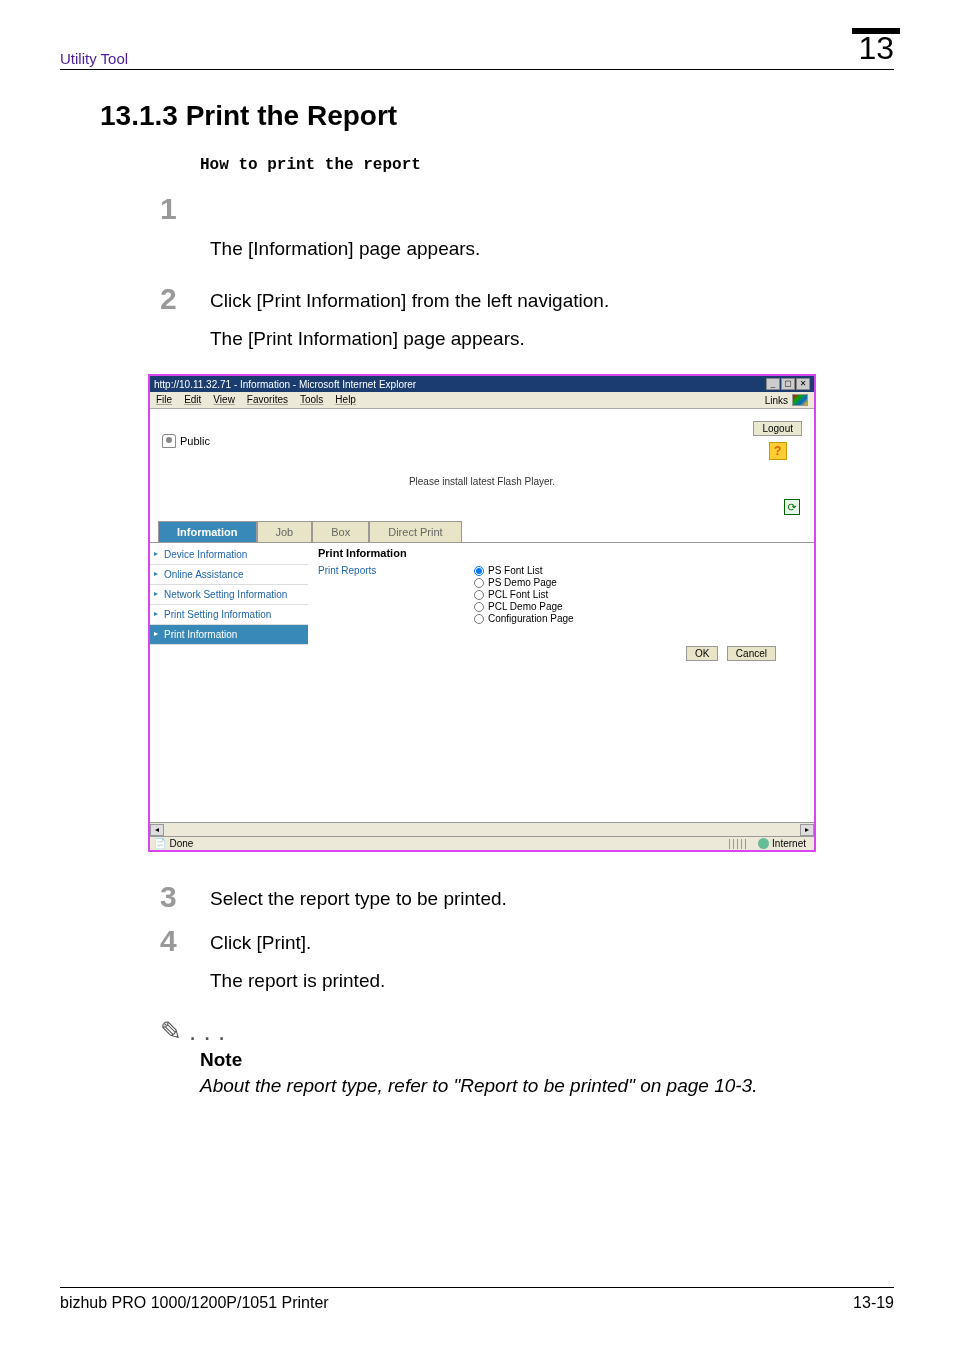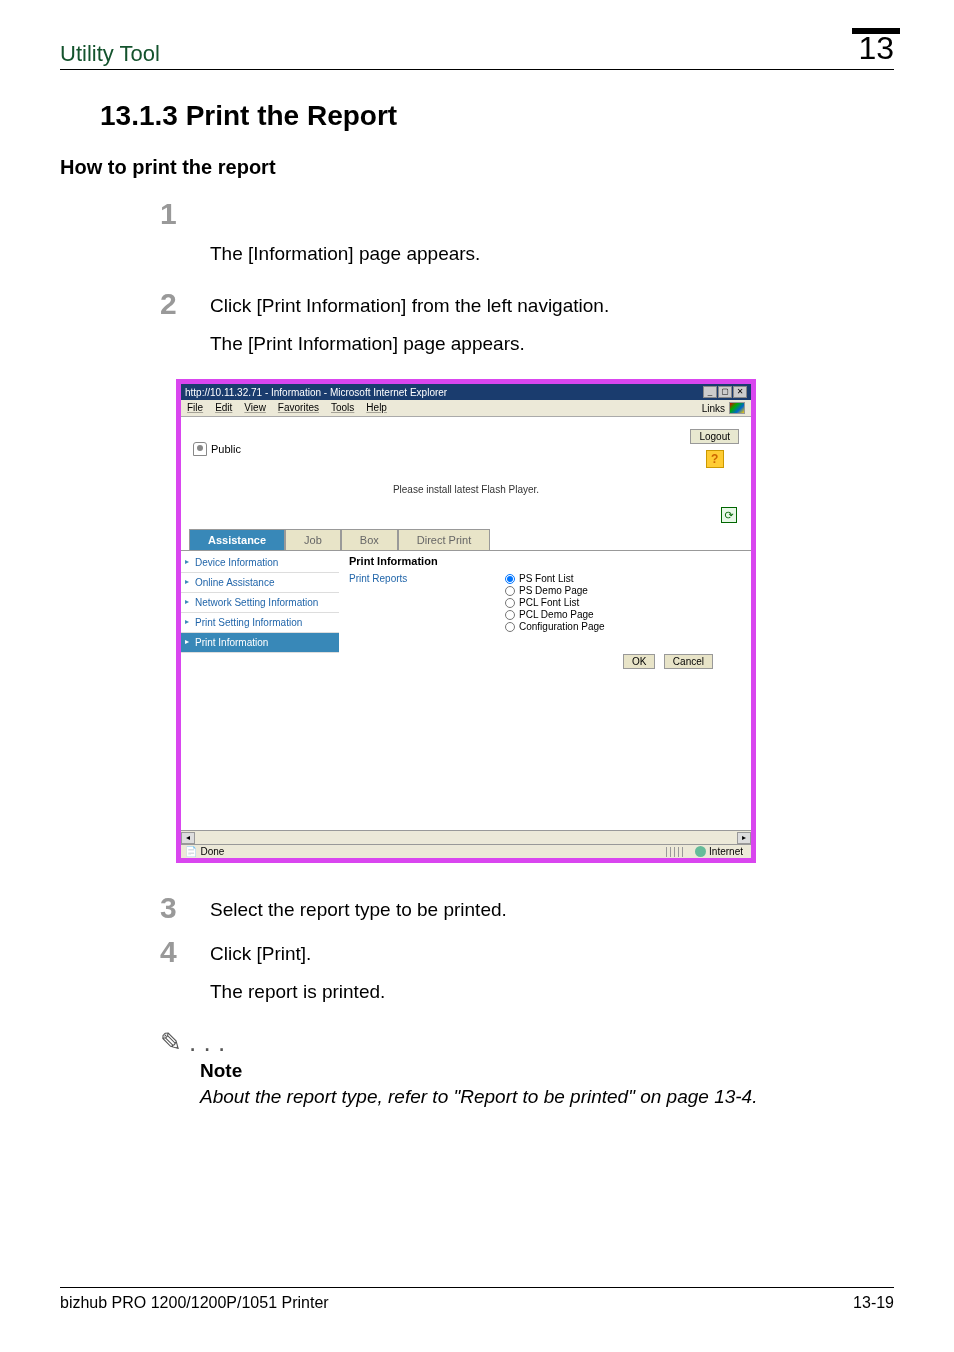--- a/index.html
+++ b/index.html
@@ -13,22 +13,22 @@
     }
     .header {
       display: flex;
       justify-content: space-between;
       align-items: flex-end;
       border-bottom: 1px solid #000;
       padding-bottom: 2px;
       margin-bottom: 30px;
     }
     .header-left {
-      font-size: 22px;
-      color: #14532d;
+      font-size: 15px;
+      color: #4c1d95;
     }
     .header-right {
       font-size: 32px;
       font-weight: normal;
       color: #000;
       position: relative;
     }
     .header-right-line {
       position: absolute;
       top: -2px;
@@ -37,23 +37,25 @@
       height: 6px;
       background: #000;
     }
     .section-heading {
       font-size: 28px;
       font-weight: bold;
       margin-bottom: 24px;
       margin-left: 40px;
     }
     .sub-heading {
-      font-size: 20px;
+      font-size: 16px;
       font-weight: bold;
       margin-bottom: 20px;
+      margin-left: 140px;
+      font-family: Liberation Mono, monospace;
     }
     .step-row {
       display: flex;
       margin-bottom: 14px;
       margin-left: 100px;
     }
     .step-num {
       font-size: 30px;
       font-weight: bold;
       color: #999;
@@ -65,23 +67,23 @@
       font-size: 19px;
       color: #000;
       padding-top: 6px;
     }
     .step-subtext {
       margin-left: 150px;
       font-size: 19px;
       margin-bottom: 24px;
     }
     .screenshot-container {
-      margin: 18px 0 30px 116px;
-      border: 5px solid #d946ef;
-      width: 580px;
+      margin: 18px 0 30px 88px;
+      border: 2px solid #d946ef;
+      width: 668px;
       background: #fff;
       position: relative;
     }
     .ie-titlebar {
       background: #1a3c6e;
       color: #fff;
       font-size: 10px;
       padding: 2px 4px;
       display: flex;
       justify-content: space-between;
@@ -405,21 +407,21 @@
     <div class="app-header-right">
       <button class="logout-btn">Logout</button>
       <span class="help-icon">?</span>
     </div>
   </div>
   <div class="flash-msg">Please install latest Flash Player.</div>
   <div class="refresh-row">
     <span class="refresh-icon">⟳</span>
   </div>
   <div class="main-tabs">
-    <div class="main-tab active">Assistance</div>
+    <div class="main-tab active">Information</div>
     <div class="main-tab">Job</div>
     <div class="main-tab">Box</div>
     <div class="main-tab">Direct Print</div>
   </div>
   <div class="content-area">
     <div class="sidebar">
       <div class="sidebar-item">Device Information</div>
       <div class="sidebar-item">Online Assistance</div>
       <div class="sidebar-item">Network Setting Information</div>
       <div class="sidebar-item">Print Setting Information</div>
@@ -487,18 +489,18 @@
 </div>
 
 <div class="step-row" style="margin-top:10px;">
   <div class="step-num">4</div>
   <div class="step-body">Click [Print].</div>
 </div>
 <div class="step-subtext">The report is printed.</div>
 
 <div class="note-icon">✎ . . .</div>
 <div class="note-heading">Note</div>
-<div class="note-text">About the report type, refer to "Report to be printed" on page 13-4.</div>
+<div class="note-text">About the report type, refer to "Report to be printed" on page 10-3.</div>
 
 <div class="footer">
-  <span>bizhub PRO 1200/1200P/1051 Printer</span>
+  <span>bizhub PRO 1000/1200P/1051 Printer</span>
   <span>13-19</span>
 </div>
 
 </body></html>

